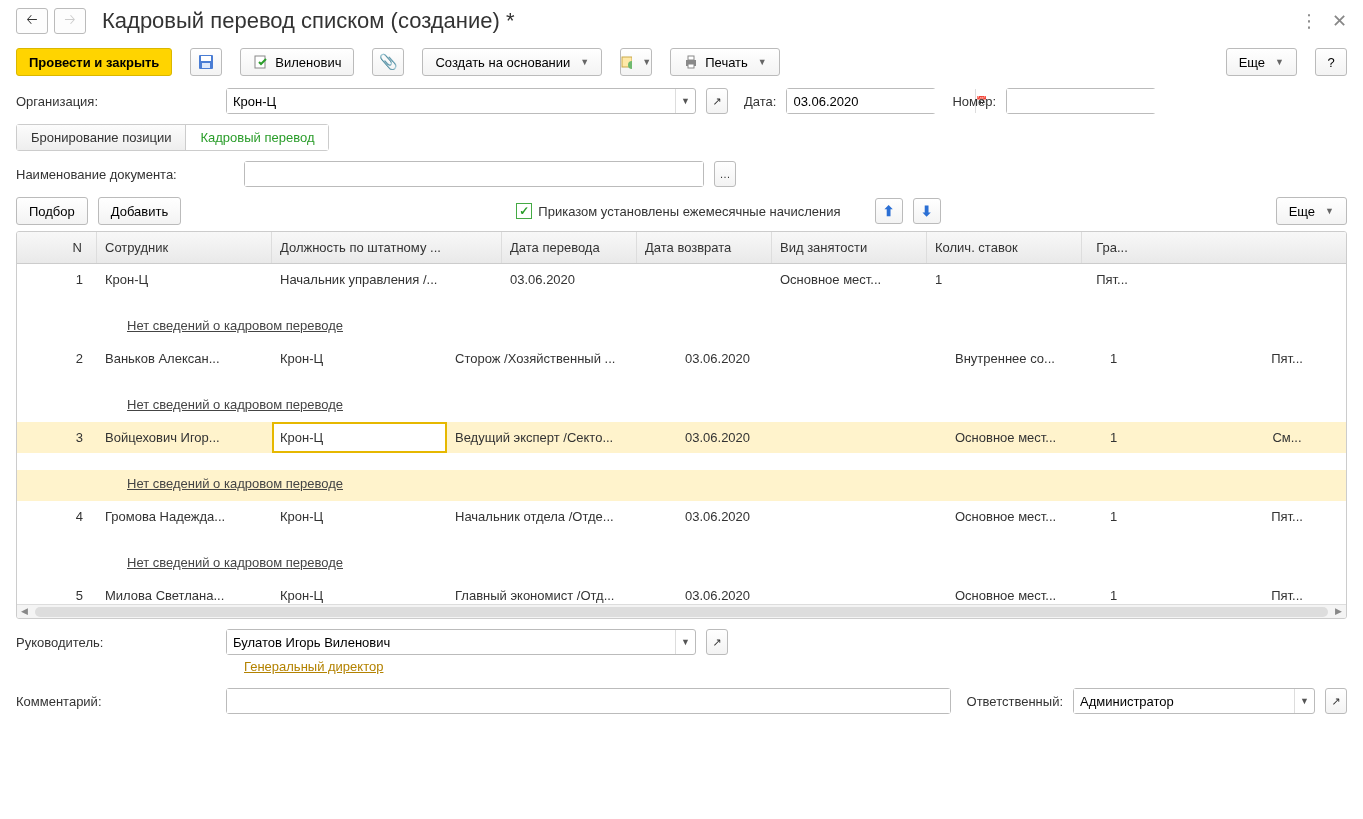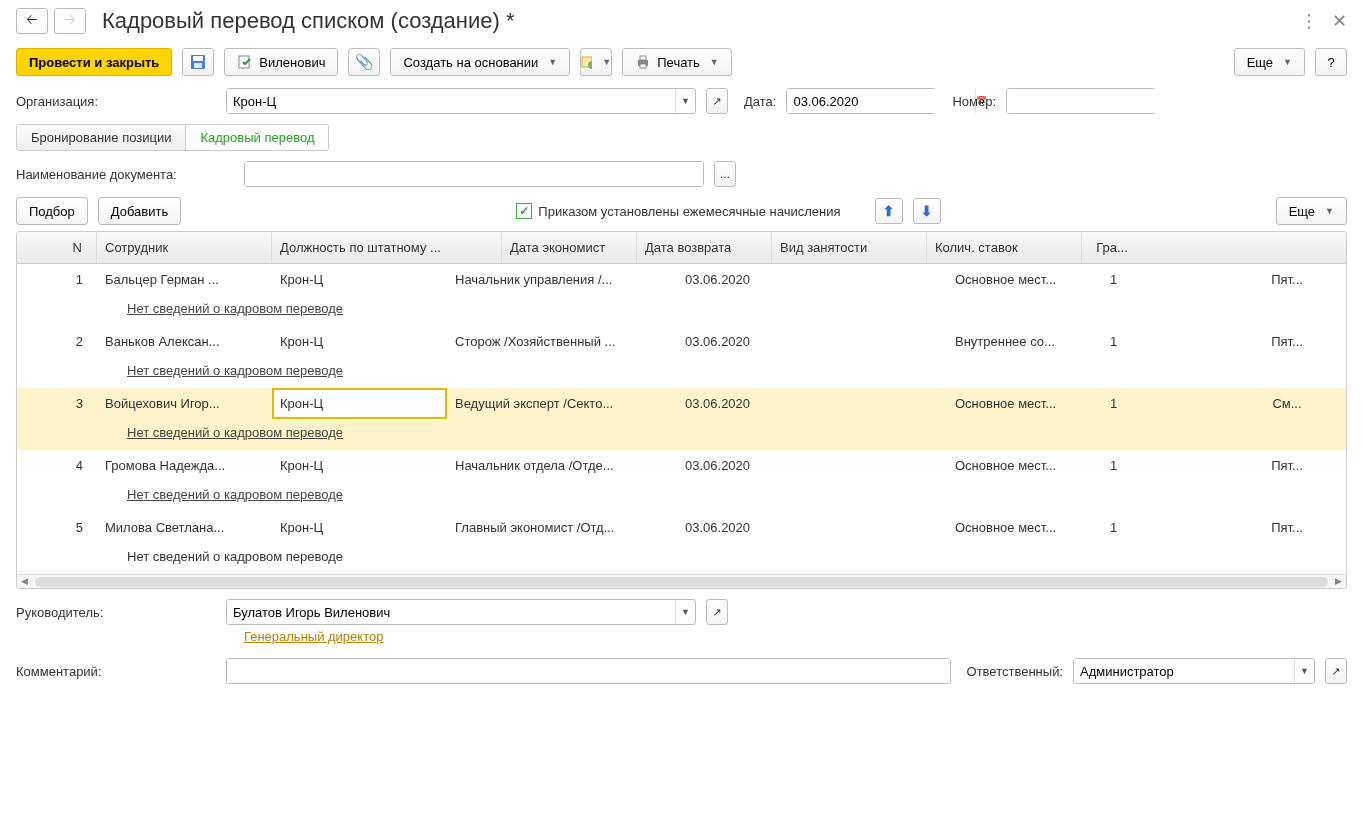--- a/index.html
+++ b/index.html
@@ -16,21 +16,21 @@
   .nav-btn {
     width: 32px; height: 26px; border: 1px solid #bbb; border-radius: 3px;
     background: #fdfdfd; display: flex; align-items: center; justify-content: center;
     font-size: 14px; cursor: pointer;
   }
   .nav-btn.disabled { color: #ccc; }
   .page-title { font-size: 22px; color: #333; flex: 1; }
   .titlebar-actions { display: flex; gap: 14px; color: #888; font-size: 18px; }
   .titlebar-actions span { cursor: pointer; }
 
-  .toolbar { display: flex; align-items: center; gap: 10px; margin-bottom: 12px; }
+  .toolbar { display: flex; align-items: center; gap: 18px; margin-bottom: 12px; }
   .btn {
     border: 1px solid #bbb; border-radius: 3px; background: linear-gradient(#fff,#f3f3f3);
     padding: 5px 12px; font-size: 13px; cursor: pointer; display: inline-flex;
     align-items: center; gap: 6px; height: 28px;
   }
   .btn-primary { background: #ffd400; border-color: #dab700; font-weight: bold; }
   .btn-icon { width: 32px; justify-content: center; padding: 5px 0; }
   .btn .dd { font-size: 9px; color: #666; margin-left: 4px; }
   .spacer { flex: 1; }
 
@@ -73,21 +73,21 @@
   .gcell { padding:8px 8px; white-space:nowrap; overflow:hidden; text-overflow:ellipsis; }
   .col-n { width:80px; text-align:right; padding-right:14px; }
   .col-emp { width:175px; }
   .col-fil { width:175px; }
   .col-pos { width:230px; }
   .col-dtp { width:135px; }
   .col-dtr { width:135px; }
   .col-emt { width:155px; }
   .col-cnt { width:155px; }
   .col-gr  { width:60px;text-align:center; }
-  .subrow { padding:6px 8px 10px 110px; }
+  .subrow { padding:6px 8px 10px 110px;margin-top:17px; }
   .subrow .link { text-decoration: underline; color:#444; cursor:pointer; }
   .row-sel { background:#fff3cc; }
   .row-sel .gcell.col-fil { outline:2px solid #e6b800; outline-offset:-2px; background:#fff; }
   .row-sel-sub { background:#fff3cc; }
   .hscroll { height:14px; background:#f4f4f4; border-top:1px solid #ddd; position:relative; }
   .hscroll-left { position:absolute; left:4px; top:1px; font-size:9px; color:#888; }
   .hscroll-right { position:absolute; right:4px; top:1px; font-size:9px; color:#888; }
   .hscroll-thumb { position:absolute; left:18px; right:18px; top:2px; height:10px; background:#ddd; border-radius:5px; }
 
   .footer-row { display:flex; align-items:center; gap:10px; margin-top:10px; }
@@ -208,30 +208,29 @@
     <span>Еще</span>
       <span class="dd">▼</span>
   </button>
 </div>
 
 <div class="grid-wrap">
   <div class="grid-head">
     <div class="gh-cell col-n">N</div>
     <div class="gh-cell col-emp">Сотрудник</div>
     <div class="gh-cell col-pos">Должность по штатному ...</div>
-    <div class="gh-cell col-dtp">Дата экономист</div>
+    <div class="gh-cell col-dtp">Дата перевода</div>
     <div class="gh-cell col-dtr">Дата возврата</div>
     <div class="gh-cell col-emt">Вид занятости</div>
     <div class="gh-cell col-cnt">Колич. ставок</div>
     <div class="gh-cell col-gr">Гра...</div>
   </div>
   <div class="grid-body" id="grid-body">
       <div class="grow">
         <div class="gcell col-n">1</div>
-        <div class="gcell col-emp">Бальцер Герман ...</div>
         <div class="gcell col-fil">Крон-Ц</div>
         <div class="gcell col-pos">Начальник управления /...</div>
         <div class="gcell col-dtp">03.06.2020</div>
         <div class="gcell col-dtr"></div>
         <div class="gcell col-emt">Основное мест...</div>
         <div class="gcell col-cnt">1</div>
         <div class="gcell col-gr">Пят...</div>
       </div>
       <div class="subrow"><span class="link">Нет сведений о кадровом переводе</span></div>
       <div class="grow">

